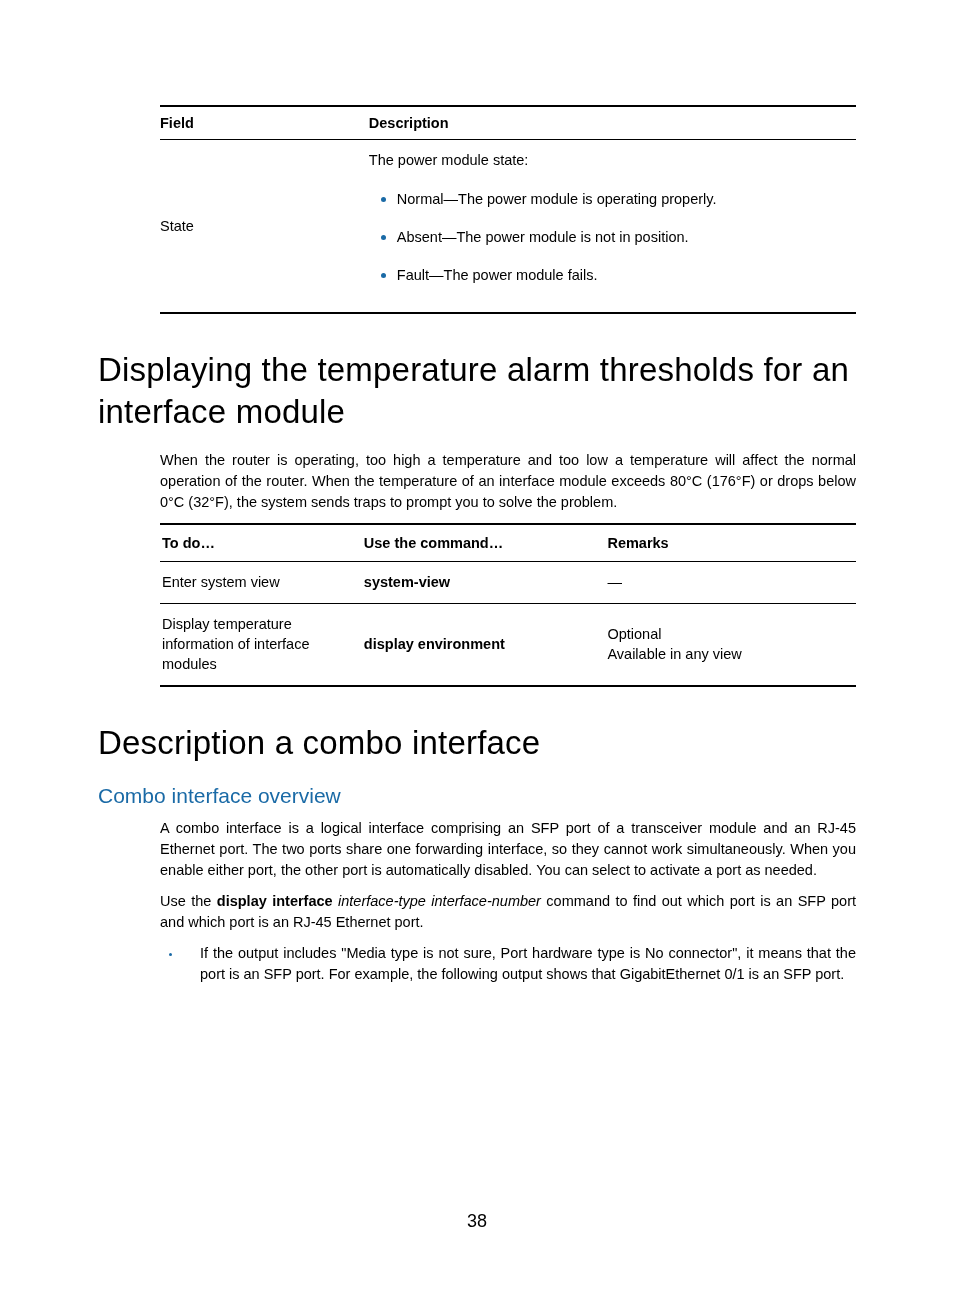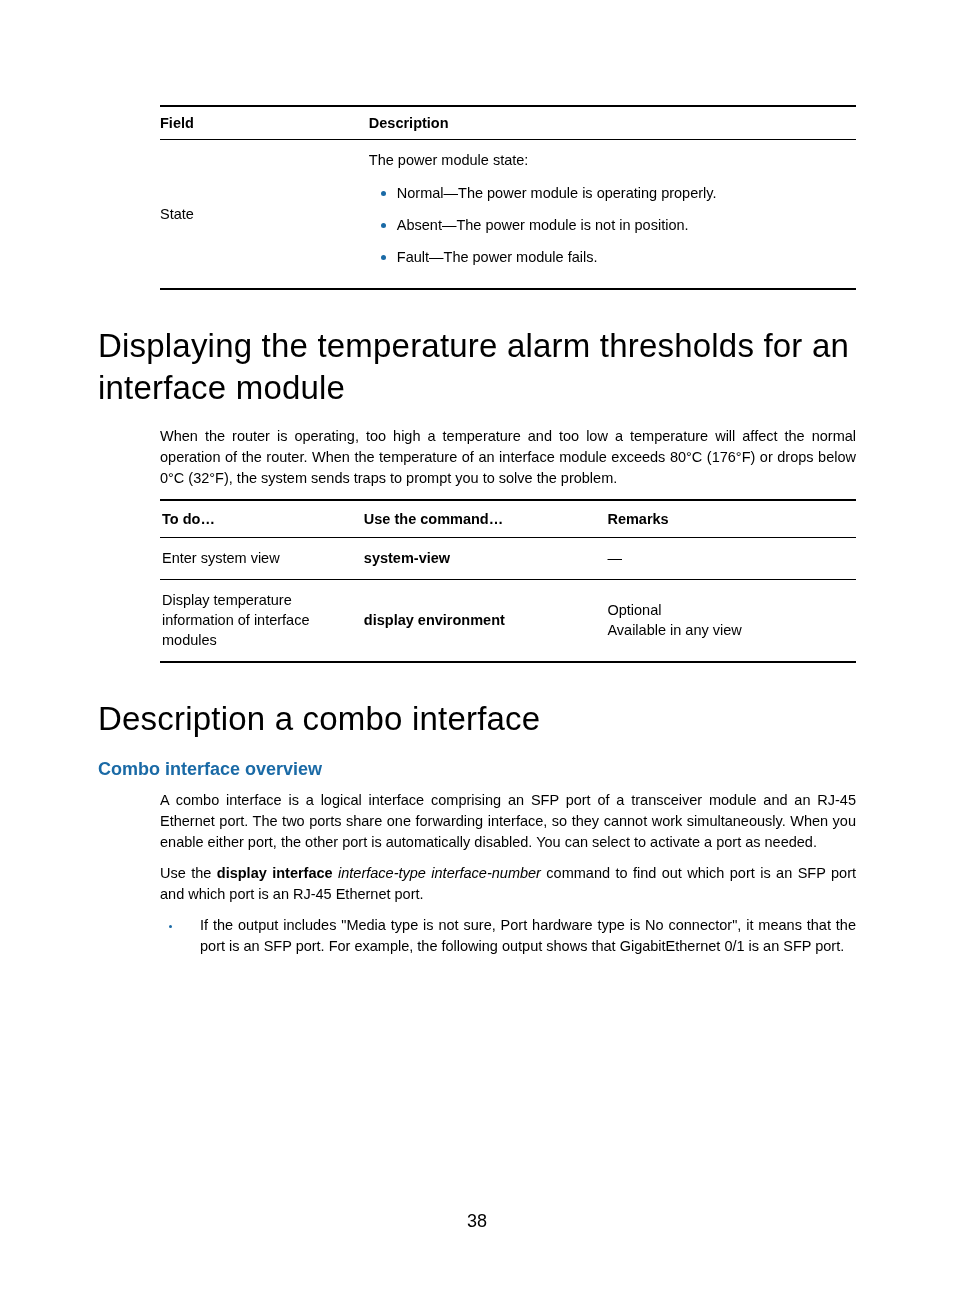--- a/index.html
+++ b/index.html
@@ -40,21 +40,21 @@
     table.t1 td {
       padding: 10px 10px 10px 0;
       vertical-align: middle;
       font-size: 14.5px;
     }
     .t1 td ul {
       margin: 4px 0 0 0;
       padding-left: 28px;
     }
     .t1 td ul li {
-      margin: 11px 0;
+      margin: 17px 0;
       color: #000;
     }
     .t1 td ul li::marker {
       color: #1a6aa6;
       font-size: 16px;
     }
     h1 {
       font-weight: 300;
       font-size: 33px;
       color: #000;
@@ -63,22 +63,22 @@
       letter-spacing: 0.2px;
     }
     p.para {
       margin: 0 0 10px 0;
       font-size: 14.5px;
       line-height: 1.45;
       text-align: justify;
     }
     h3.sub {
       color: #1a6aa6;
-      font-size: 18px;
-      font-weight: bold;
+      font-size: 21px;
+      font-weight: normal;
       margin: 18px 0 8px 0;
     }
     .steps {
       width: 100%;
       border-top: 2px solid #000;
       border-bottom: 2px solid #000;
       border-collapse: collapse;
     }
     .steps th {
       text-align: left;

